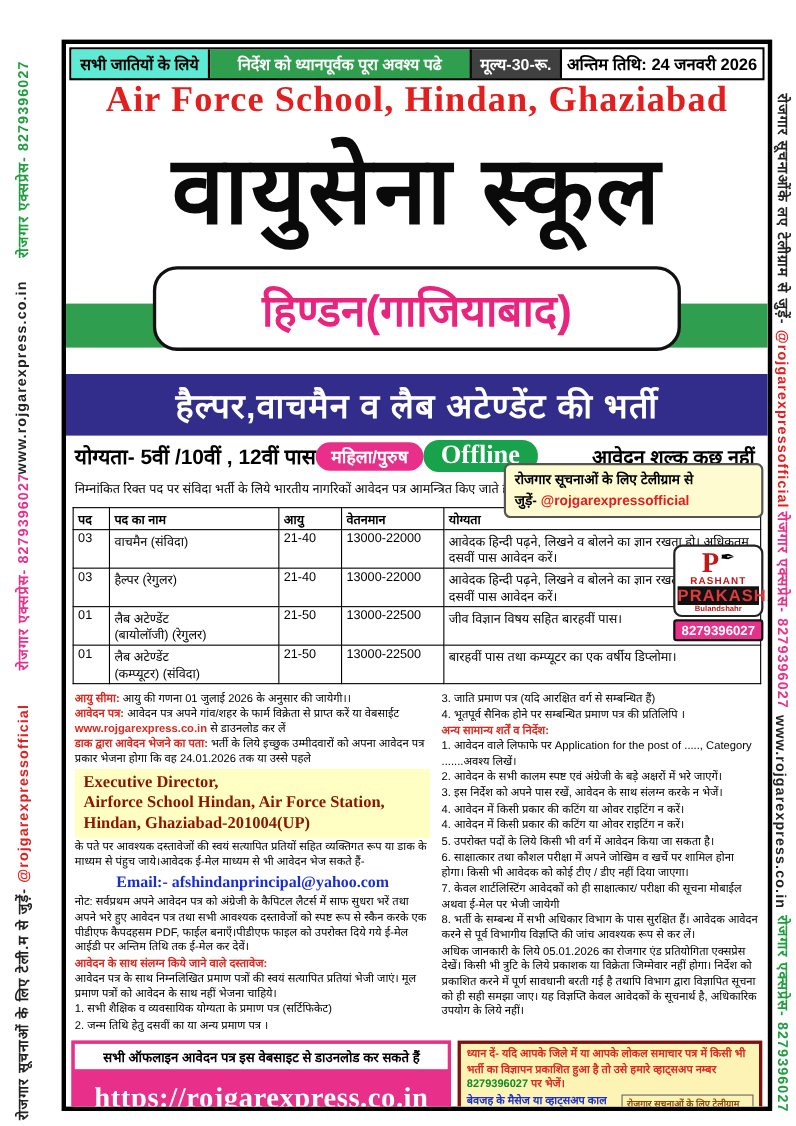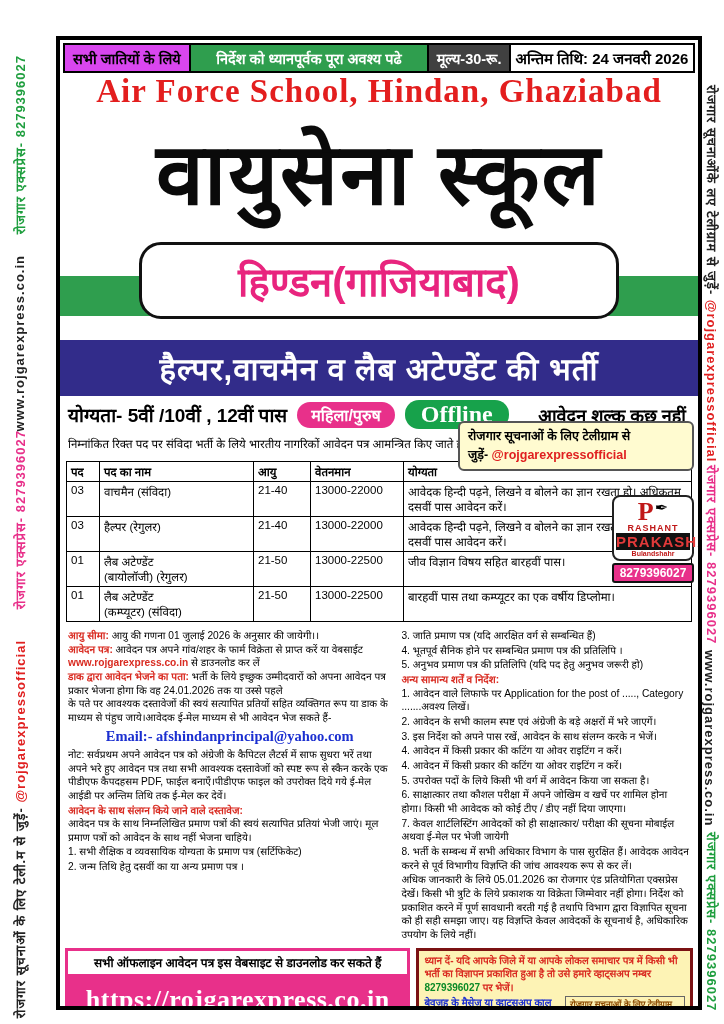--- a/index.html
+++ b/index.html
@@ -14,41 +14,41 @@
   .v-black{color:#222;}
   .v-magenta{color:#e8308a;}
   .v-red{color:#e02020;}
   
   .frame{position:absolute;left:56px;top:36px;width:646px;height:974px;border:4px solid #000;
          background:#fff;box-sizing:border-box;overflow:hidden;}
   
   .strip{display:flex;height:30px;margin:3px 3px 0 3px;border:2px solid #000;box-sizing:border-box;}
   .seg{display:flex;align-items:center;justify-content:center;font-weight:bold;font-size:14.5px;
        box-sizing:border-box;white-space:nowrap;overflow:hidden;}
-  .seg-castes{flex:0 0 20%;background:#d946ef;border-right:2px solid #000;}
+  .seg-castes{flex:0 0 20%;background:#5eead4;border-right:2px solid #000;}
   .seg-read{flex:0 0 38%;background:#2f9e4e;color:#fff;border-right:2px solid #000;}
   .seg-price{flex:0 0 13%;background:#404040;color:#fff;border-right:2px solid #000;}
   .seg-deadline{flex:1;background:#fff;color:#000;font-size:15px;}
   
   .eng-title{color:#e31e1e;font-family:"Liberation Serif",serif;font-weight:bold;font-size:33px;
              text-align:center;line-height:1.0;margin-top:2px;letter-spacing:1px;}
   
   .big-title{height:132px;display:flex;align-items:center;justify-content:center;
              font-size:86px;font-weight:900;line-height:1.0;letter-spacing:2px;color:#0a0a0a;}
   
   .loc-wrap{position:relative;height:96px;margin-top:2px;}
   .green-band{position:absolute;left:0;right:0;top:34px;height:40px;background:#2f9e4e;}
   .loc-box{position:relative;margin:0 auto;width:480px;background:#fff;border:3px solid #111;
            border-radius:22px;text-align:center;font-size:40px;font-weight:900;color:#e8247e;
            padding:8px 6px;z-index:2;box-sizing:border-box;}
   
   .navy-banner{background:#322c8a;color:#fff;font-weight:900;font-size:31px;text-align:center;
                padding:7px 0;margin-top:2px;letter-spacing:1px;}
   
-  .qual-row{display:flex;align-items:center;gap:10px;padding:4px 8px;}
+  .qual-row{display:flex;align-items:center;gap:0;padding:4px 8px;}
   .qual-text{font-weight:bold;font-size:19px;}
   .pill-magenta{background:#e8308a;color:#fff;border-radius:16px;padding:2px 14px;
                 font-weight:bold;font-size:16px;}
   .pill-green{background:#17a24b;color:#fff;border-radius:14px;padding:1px 16px;
               font-weight:900;font-size:24px;font-family:"Liberation Serif",serif;}
   .fee-text{font-weight:bold;font-size:18px;margin-left:auto;padding-right:4px;}
   
   .intro-row{position:relative;padding:3px 96px 3px 8px;font-size:11.5px;height:26px;box-sizing:border-box;}
   .telegram-box{position:absolute;right:4px;top:-12px;width:236px;background:#fffbd0;
                 border:2px solid #555;border-radius:6px;padding:4px 8px;font-size:12.5px;
@@ -207,32 +207,36 @@
         <div class="pub-city">Bulandshahr</div>
       </div>
       <div class="pub-ribbon">8279396027</div>
     </div>
 
     <div class="details">
       <div class="dl">
         <div><span class="rlabel">आयु सीमा:</span><span> आयु की गणना 01 जुलाई 2026 के अनुसार की जायेगी।।</span></div>
         <div><span class="rlabel">आवेदन पत्र:</span><span> आवेदन पत्र अपने गांव/शहर के फार्म विक्रेता से प्राप्त करें या वेबसाईट </span><span class="rlabel">www.rojgarexpress.co.in</span><span> से डाउनलोड कर लें</span></div>
         <div><span class="rlabel">डाक द्वारा आवेदन भेजने का पता:</span><span> भर्ती के लिये इच्छुक उम्मीदवारों को अपना आवेदन पत्र प्रकार भेजना होगा कि वह 24.01.2026 तक या उस्से पहले</span></div>
+        <div class="addr">
+          <div>Executive Director,</div>
+          <div>Airforce School Hindan, Air Force Station,</div>
+          <div>Hindan, Ghaziabad-201004(UP)</div>
+        </div>
         <div>के पते पर आवश्यक दस्तावेजों की स्वयं सत्यापित प्रतियों सहित व्यक्तिगत रूप या डाक के माध्यम से पंहुच जाये।आवेदक ई-मेल माध्यम से भी आवेदन भेज सकते हैं-</div>
         <div class="email">Email:- afshindanprincipal@yahoo.com</div>
         <div>नोट: सर्वप्रथम अपने आवेदन पत्र को अंग्रेजी के कैपिटल लैटर्स में साफ सुधरा भरें तथा अपने भरे हुए आवेदन पत्र तथा सभी आवश्यक दस्तावेजों को स्पष्ट रूप से स्कैन करके एक पीडीएफ कैपदहसम PDF, फाईल बनाएँ।पीडीएफ फाइल को उपरोक्त दिये गये ई-मेल आईडी पर अन्तिम तिथि तक ई-मेल कर देवें।</div>
         <div class="rhead">आवेदन के साथ संलग्न किये जाने वाले दस्तावेज:</div>
         <div>आवेदन पत्र के साथ निम्नलिखित प्रमाण पत्रों की स्वयं सत्यापित प्रतियां भेजी जाएं। मूल प्रमाण पत्रों को आवेदन के साथ नहीं भेजना चाहिये।</div>
         <div class="ditem">1.   सभी शैक्षिक व व्यवसायिक योग्यता के प्रमाण पत्र (सर्टिफिकेट)</div>
         <div class="ditem">2.   जन्म तिथि हेतु दसवीं का या अन्य प्रमाण पत्र ।</div>
       </div>
       <div class="dr">
         <div class="ditem">3.   जाति प्रमाण पत्र (यदि आरक्षित वर्ग से सम्बन्धित हैं)</div>
         <div class="ditem">4.  भूतपूर्व सैनिक होने पर सम्बन्धित प्रमाण पत्र की प्रतिलिपि ।</div>
-        <div class="ditem">5.   अनुभव प्रमाण पत्र की प्रतिलिपि (यदि पद हेतु अनुभव  जरूरी हो)</div>
         <div class="rhead">अन्य सामान्य शर्तें व निर्देश:</div>
         <div class="ditem">1.  आवेदन वाले लिफाफे पर Application for the post of ....., Category .......अवश्य लिखें।</div>
         <div class="ditem">2.  आवेदन के सभी कालम स्पष्ट एवं अंग्रेजी के बड़े अक्षरों में भरे जाएगें।</div>
         <div class="ditem">3.  इस निर्देश को अपने पास रखें, आवेदन के साथ संलग्न करके न भेजें।</div>
         <div class="ditem">4.  आवेदन में किसी प्रकार की कटिंग या ओवर राइटिंग न करें।</div>
         <div class="ditem">4.  आवेदन में किसी प्रकार की कटिंग या ओवर राइटिंग न करें।</div>
         <div class="ditem">5.  उपरोक्त पदों के लिये किसी भी वर्ग में आवेदन किया जा सकता है।</div>
         <div class="ditem">6.  साक्षात्कार तथा कौशल परीक्षा में अपने जोखिम व खर्चे पर शामिल होना होगा। किसी भी आवेदक को कोई टीए / डीए नहीं दिया जाएगा।</div>
         <div class="ditem">7.  केवल शार्टलिस्टिंग आवेदकों को ही साक्षात्कार/ परीक्षा की सूचना मोबाईल अथवा ई-मेल पर भेजी जायेगी</div>
         <div class="ditem">8.  भर्ती के सम्बन्ध में सभी अधिकार विभाग के पास सुरक्षित हैं। आवेदक आवेदन करने से पूर्व विभागीय विज्ञप्ति की जांच आवश्यक रूप से कर लें।</div>

